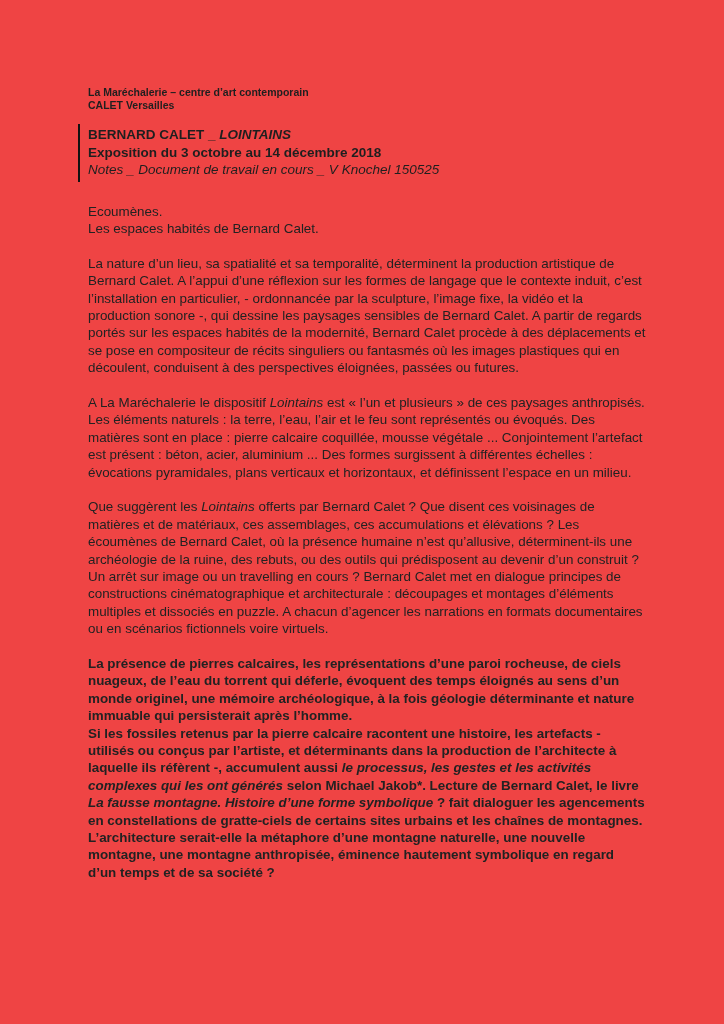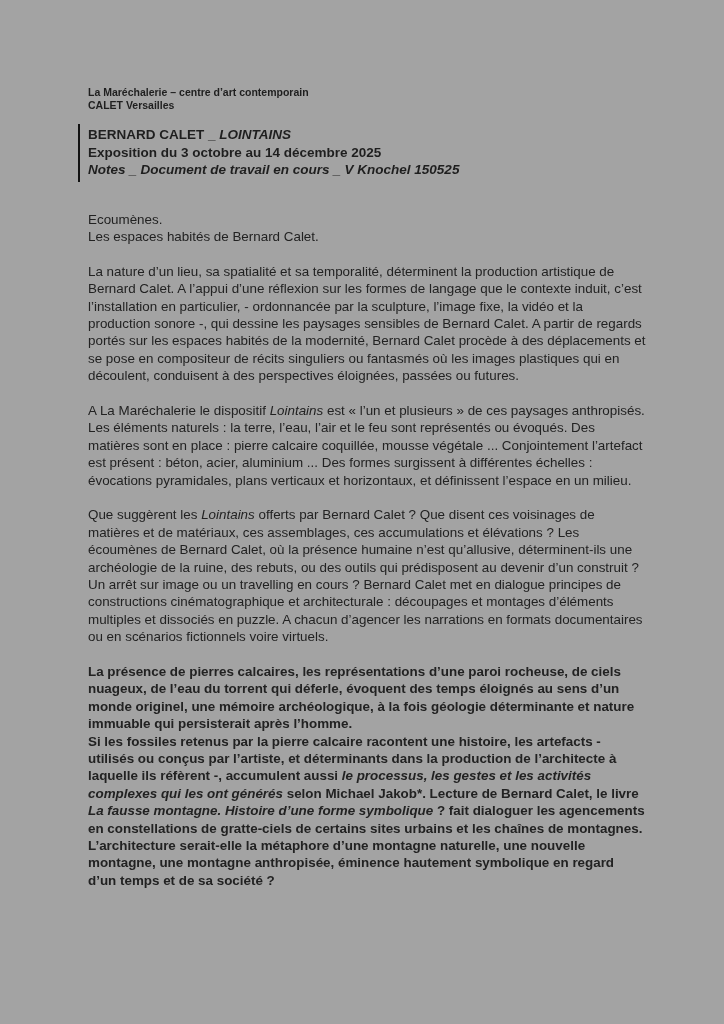--- a/index.html
+++ b/index.html
@@ -4,41 +4,41 @@
 <style>
   * { margin:0; padding:0; box-sizing:border-box; }
   html, body { background:#ffffff; }
   body {
     width:724px; height:1024px;
     position:relative;
     font-family:"Liberation Sans", sans-serif;
     color:#1f1f1f;
     overflow:hidden;
   }
-  .page { position:absolute; inset:0; background:#a3a3a3; }
+  .page { position:absolute; inset:0; background:#ef4444; }
   .content { position:absolute; left:88px; top:86px; width:558px; }
 
   .org-header { font-size:10.5px; font-weight:700; line-height:12.5px; }
 
   .title-block {
     position:relative;
     margin-top:15px;
     font-size:13.5px;
     font-weight:700;
     line-height:17.5px;
   }
   .revbar {
     position:absolute; left:-10px; top:-2px; bottom:-3px;
     width:2px; background:#121212;
   }
-  .title-block .notes { font-weight:700; font-style:italic; }
+  .title-block .notes { font-weight:400; font-style:italic; }
   .it { font-style:italic; }
 
   .body-text {
-    margin-top:32px;
+    margin-top:24px;
     font-size:13.4px;
     line-height:17.4px;
     color:#222222;
   }
   .body-text p {
     white-space:pre-wrap;
     margin:0 0 17.4px 0;
     text-align:left;
   }
   .body-text p:last-child { margin-bottom:0;font-weight:bold; }
@@ -50,21 +50,21 @@
   <div class="content">
 
     <div class="org-header">
       <div>La Maréchalerie – centre d’art contemporain</div>
       <div>CALET Versailles</div>
     </div>
 
     <div class="title-block">
       <div class="revbar"></div>
       <p><span>BERNARD CALET _ </span><span class="it">LOINTAINS</span></p>
-      <p>Exposition du 3 octobre au 14 décembre 2025</p>
+      <p>Exposition du 3 octobre au 14 décembre 2018</p>
       <p class="notes">Notes _ Document de travail en cours _ V Knochel 150525</p>
     </div>
 
     <div class="body-text">
       <p>Ecoumènes.
 Les espaces habités de Bernard Calet.</p>
       <p>La nature d’un lieu, sa spatialité et sa temporalité, déterminent la production artistique de Bernard Calet. A l’appui d’une réflexion sur les formes de langage que le contexte induit, c’est l’installation en particulier, - ordonnancée par la sculpture, l’image fixe, la vidéo et la production sonore -, qui dessine les paysages sensibles de Bernard Calet. A partir de regards portés sur les espaces habités de la modernité, Bernard Calet procède à des déplacements et se pose en compositeur de récits singuliers ou fantasmés où les images plastiques qui en découlent, conduisent à des perspectives éloignées, passées ou futures.</p>
       <p><span>A La Maréchalerie le dispositif </span><span class="it">Lointains</span><span> est « l’un et plusieurs » de ces paysages anthropisés. Les éléments naturels : la terre, l’eau, l’air et le feu sont représentés ou évoqués. Des matières sont en place : pierre calcaire coquillée, mousse végétale ... Conjointement l’artefact est présent : béton, acier, aluminium ... Des formes surgissent à différentes échelles : évocations pyramidales, plans verticaux et horizontaux, et définissent l’espace en un milieu.</span></p>
       <p><span>Que suggèrent les </span><span class="it">Lointains</span><span> offerts par Bernard Calet ? Que disent ces voisinages de matières et de matériaux, ces assemblages, ces accumulations et élévations ? Les écoumènes de Bernard Calet, où la présence humaine n’est qu’allusive, déterminent-ils une archéologie de la ruine, des rebuts, ou des outils qui prédisposent au devenir d’un construit ? Un arrêt sur image ou un travelling en cours ? Bernard Calet met en dialogue principes de constructions cinématographique et architecturale : découpages et montages d’éléments multiples et dissociés en puzzle. A chacun d’agencer les narrations en formats documentaires ou en scénarios fictionnels voire virtuels.</span></p>
       <p><span>La présence de pierres calcaires, les représentations d’une paroi rocheuse, de ciels nuageux, de l’eau du torrent qui déferle, évoquent des temps éloignés au sens d’un monde originel, une mémoire archéologique, à la fois géologie déterminante et nature immuable qui persisterait après l’homme.

